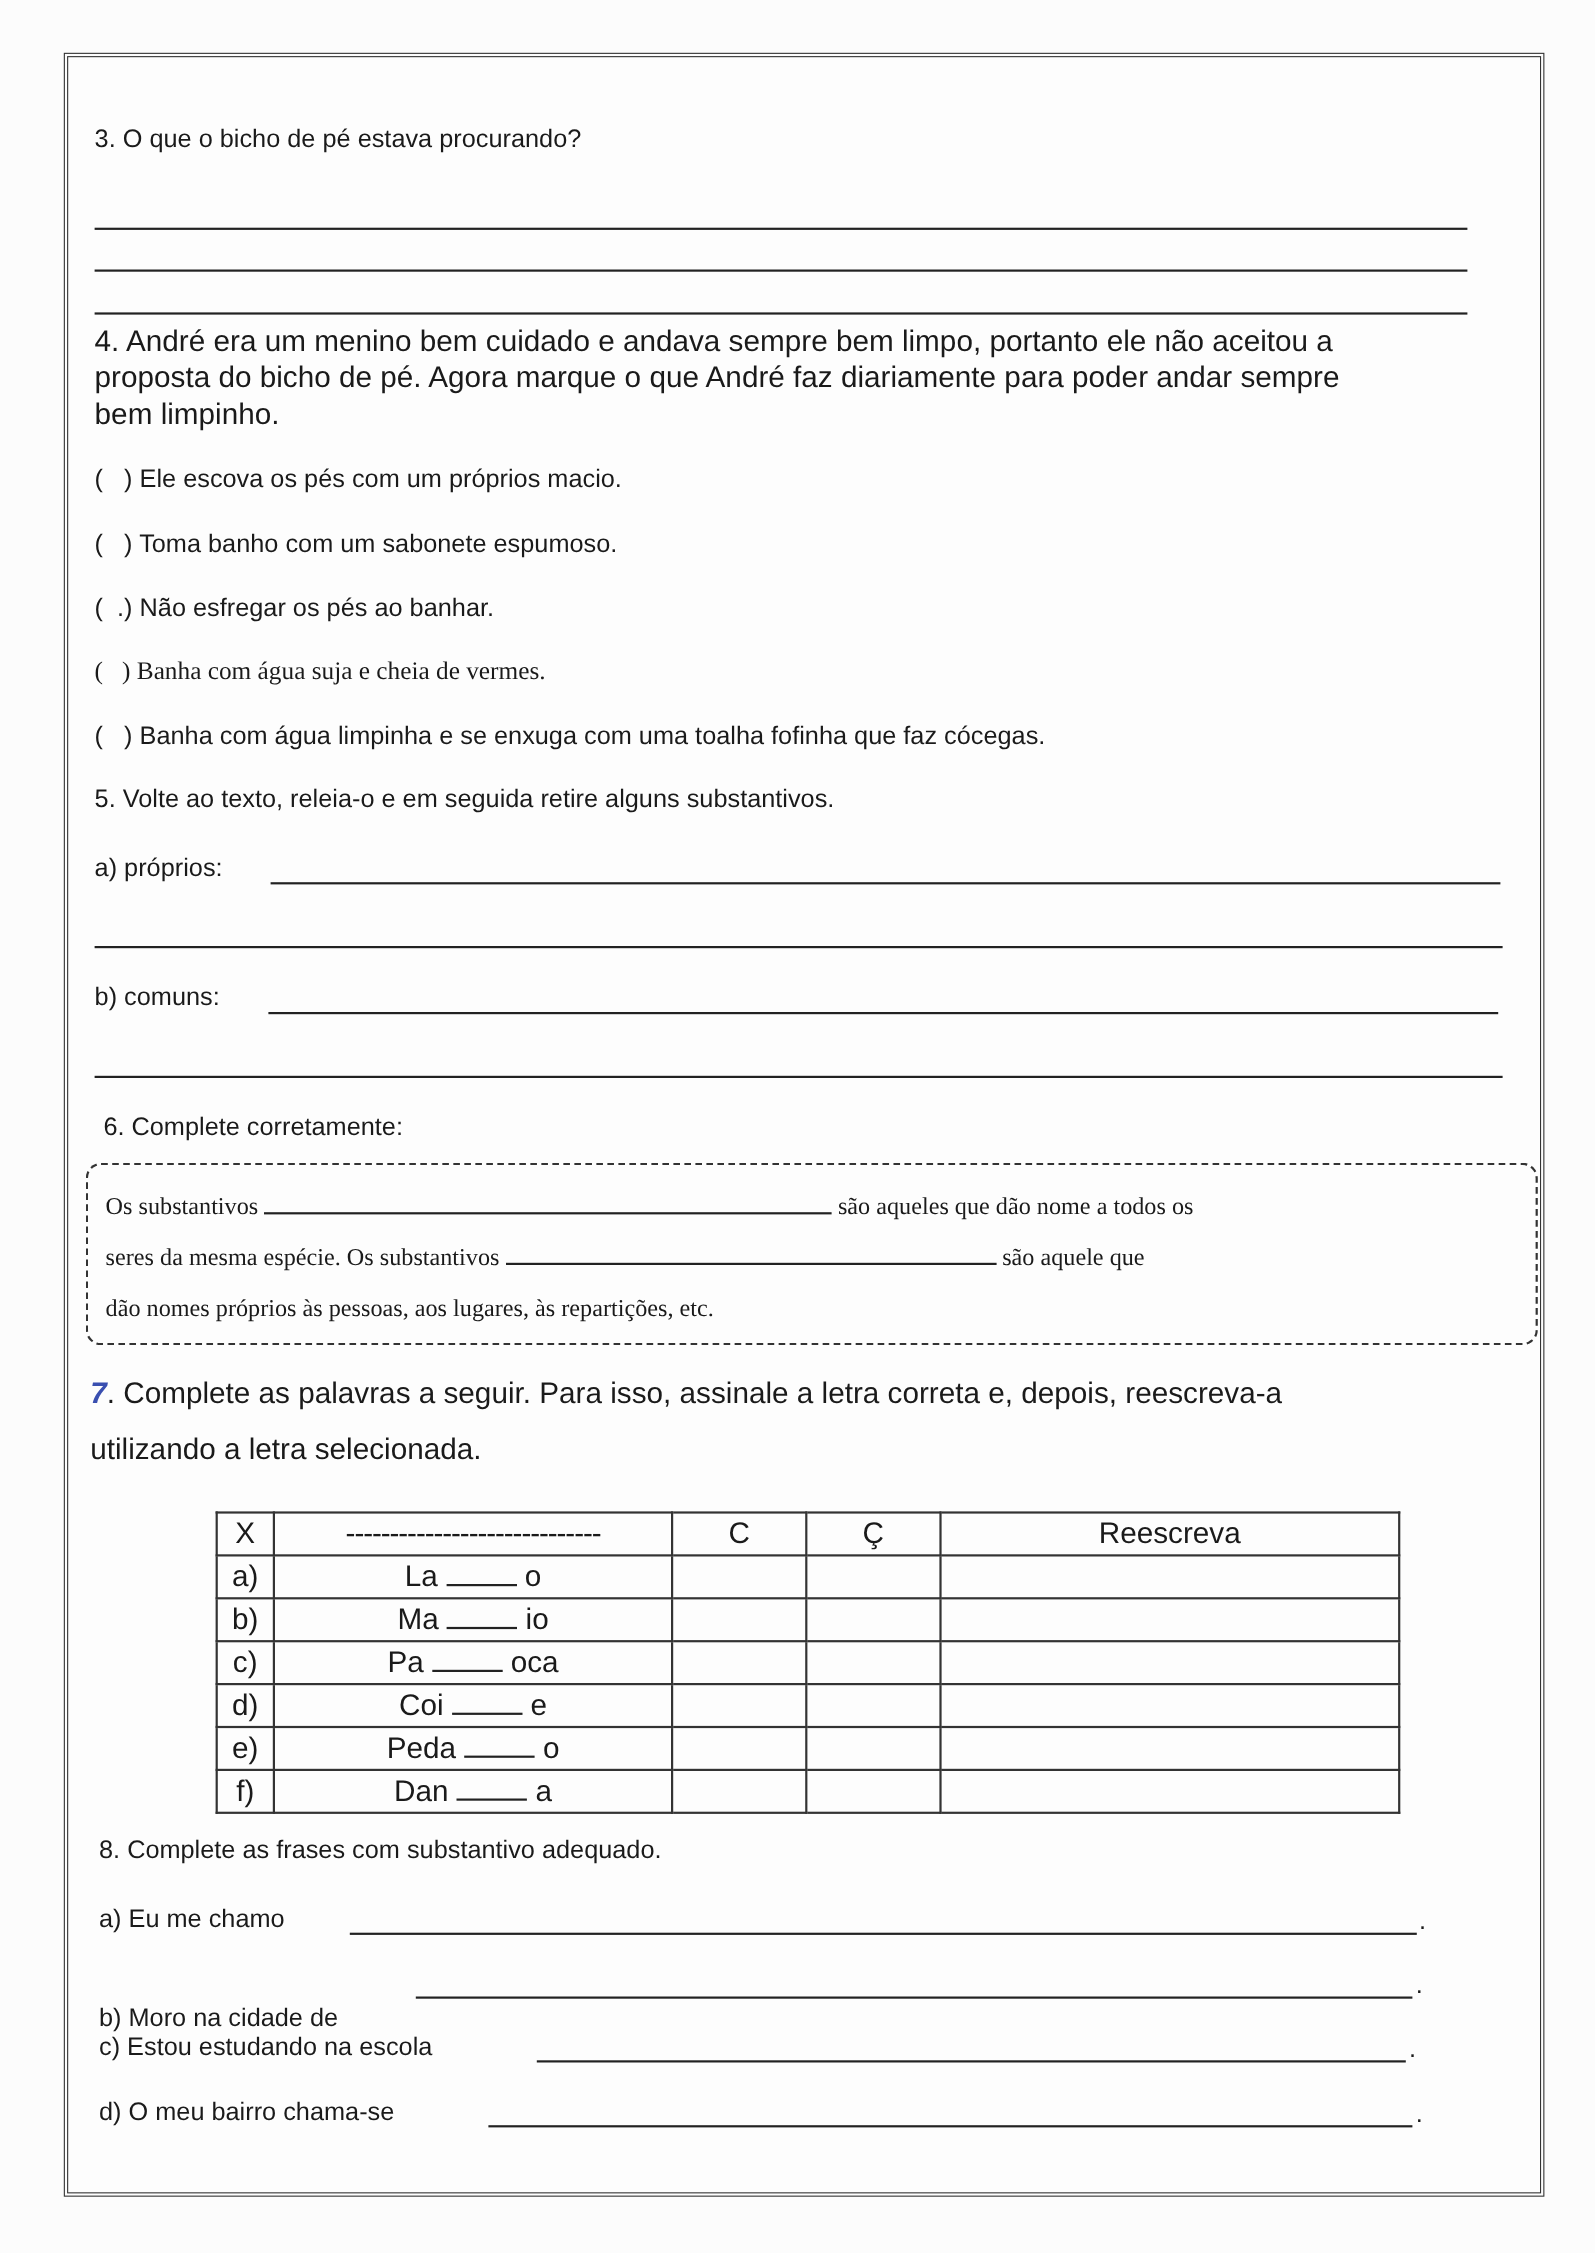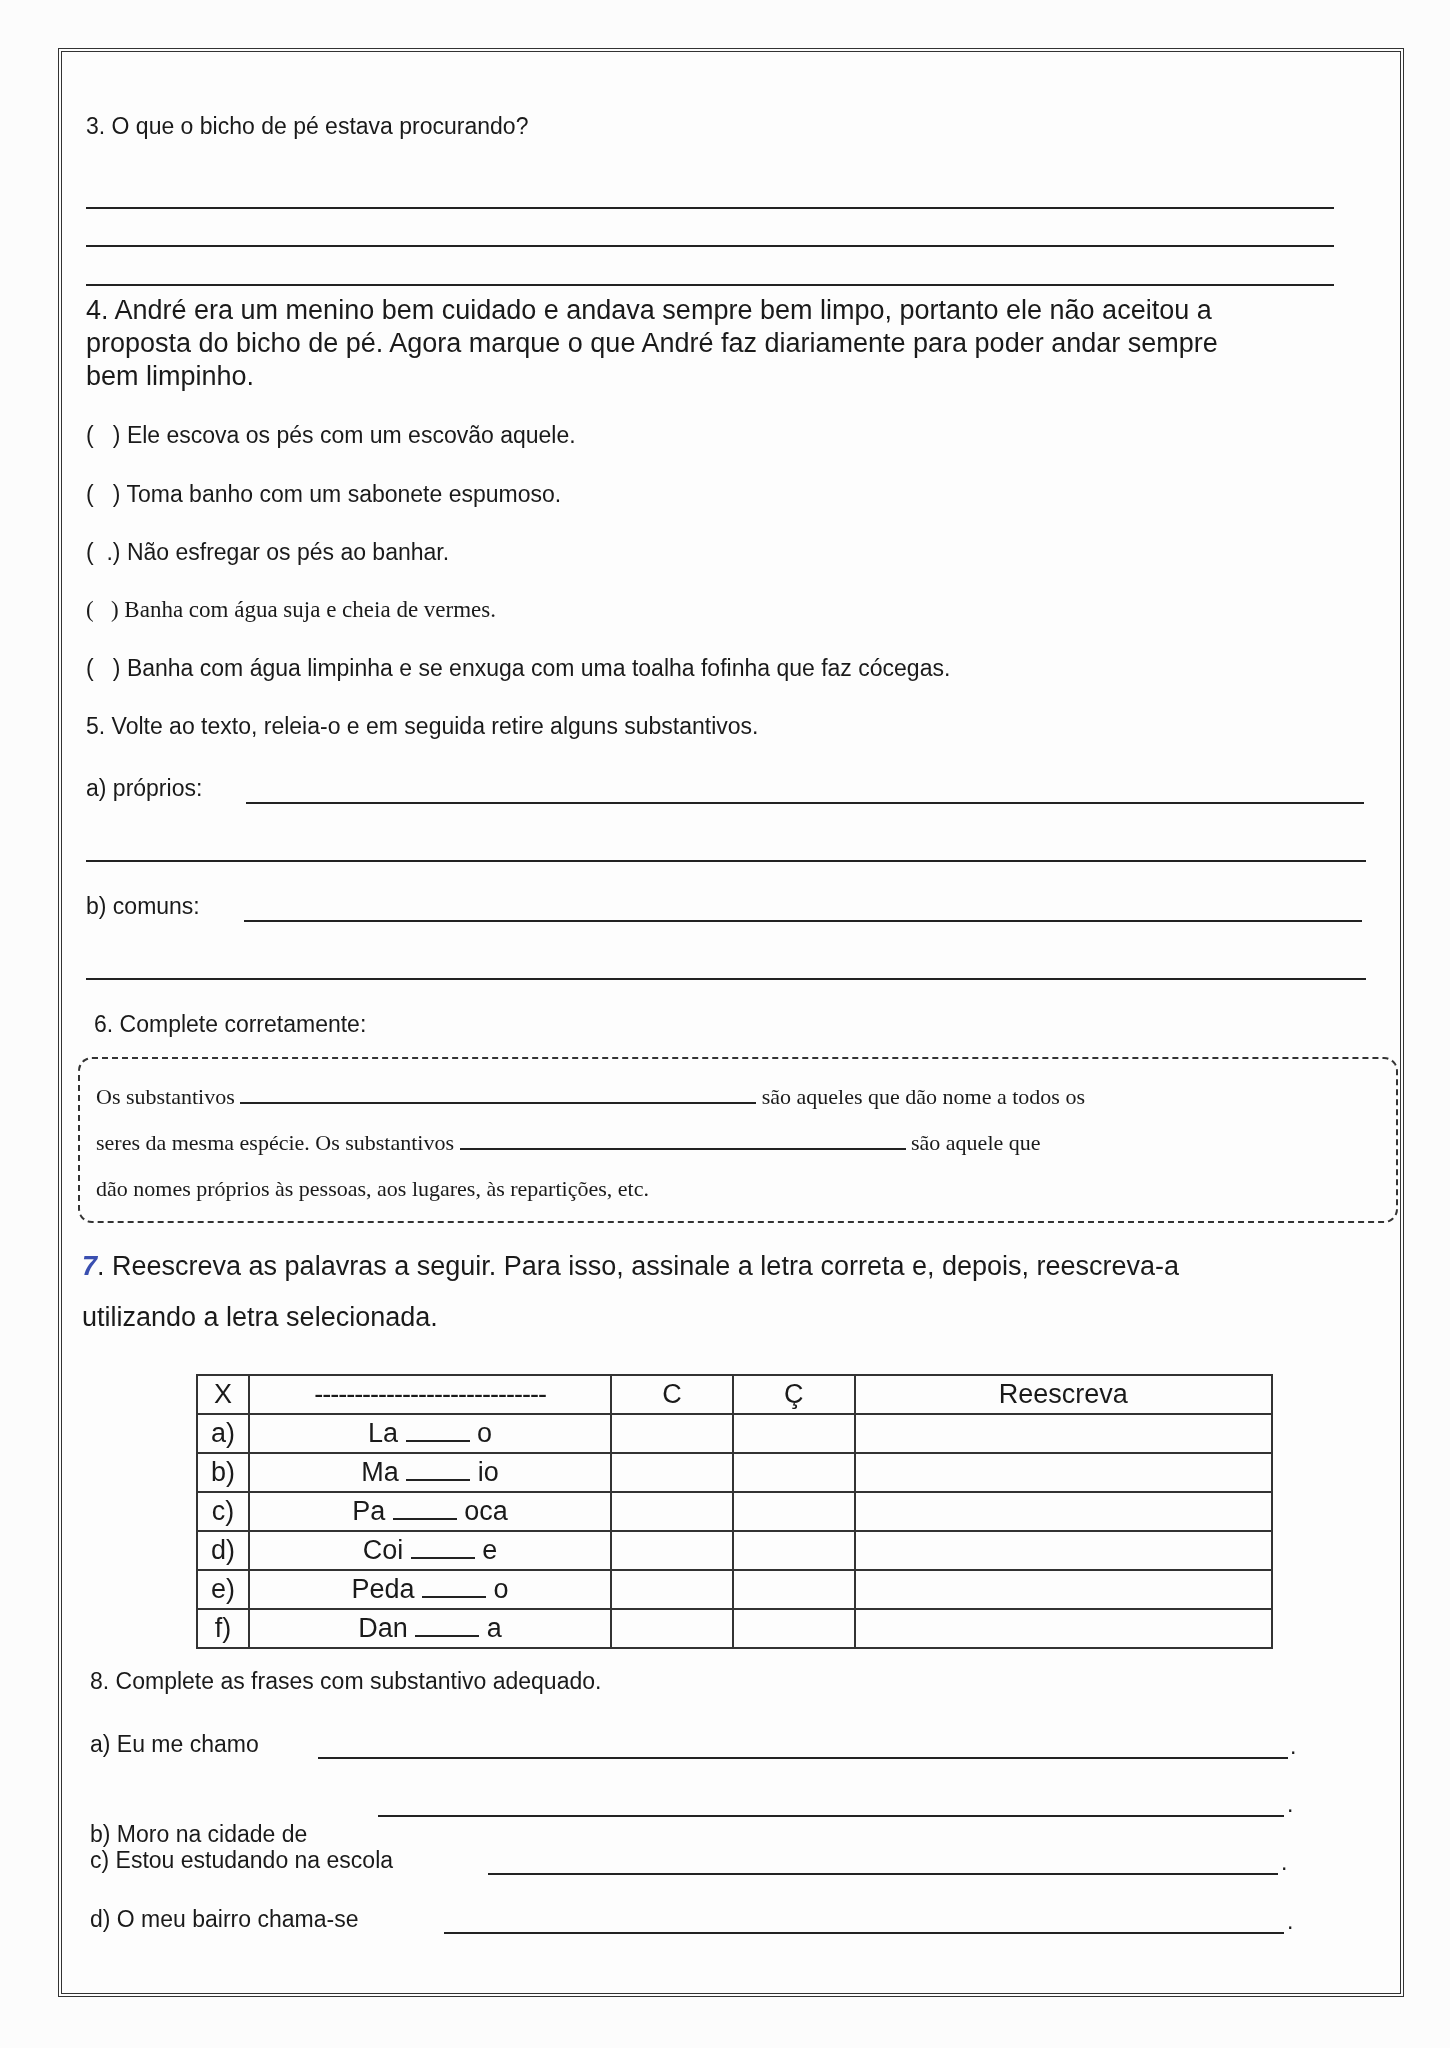--- a/index.html
+++ b/index.html
@@ -39,21 +39,21 @@
 <div class="line" style="left:86px; top:284px; width:1248px;"></div>
 
 <div class="abs p" style="left:86px; top:294px; width:1280px;">
   <div>4. André era um menino bem cuidado e andava sempre bem limpo, portanto ele não aceitou a</div>
   <div>proposta do bicho de pé. Agora marque o que André faz diariamente para poder andar sempre</div>
   <div>bem limpinho.</div>
 </div>
 
 <div class="abs txt" style="left:86px; top:419px;">
   <span style="white-space:pre;">(   )</span>
-  <span>Ele escova os pés com um escovão aquele.</span>
+  <span>Ele escova os pés com um próprios macio.</span>
 </div>
 <div class="abs txt" style="left:86px; top:478px;">
   <span style="white-space:pre;">(   )</span>
   <span>Toma banho com um sabonete espumoso.</span>
 </div>
 <div class="abs txt" style="left:86px; top:536px;">
   <span style="white-space:pre;">(  .)</span>
   <span>Não esfregar os pés ao banhar.</span>
 </div>
 <div class="abs txt" style="left:86px; top:594px;font-family:Liberation Serif, serif;">
@@ -83,21 +83,21 @@
   </div>
   <div>
     <span>seres da mesma espécie. Os substantivos</span>
     <span class="blank" style="width:446px;"></span>
     <span>são aquele que</span>
   </div>
   <div>dão nomes próprios às pessoas, aos lugares, às repartições, etc.</div>
 </div>
 
 <div class="abs p" style="left:82px; top:1250px; width:1300px;">
-  <div style="white-space:nowrap;"><span class="mark">7</span><span>. Reescreva as palavras a seguir. Para isso, assinale a letra correta e, depois, reescreva-a</span></div>
+  <div style="white-space:nowrap;"><span class="mark">7</span><span>. Complete as palavras a seguir. Para isso, assinale a letra correta e, depois, reescreva-a</span></div>
   <div style="margin-top:18px;">utilizando a letra selecionada.</div>
 </div>
 
 <table class="grid">
   <colgroup>
     <col style="width:52px">
       <col style="width:363px">
       <col style="width:122px">
       <col style="width:122px">
       <col style="width:418px">

